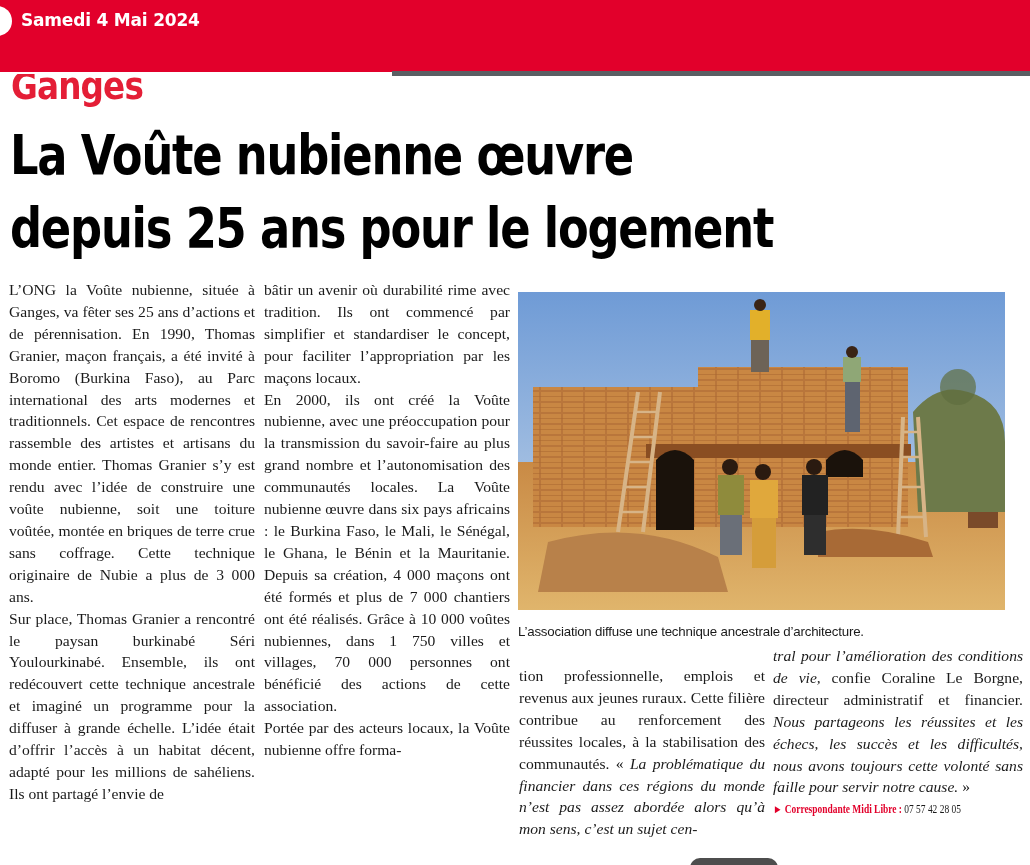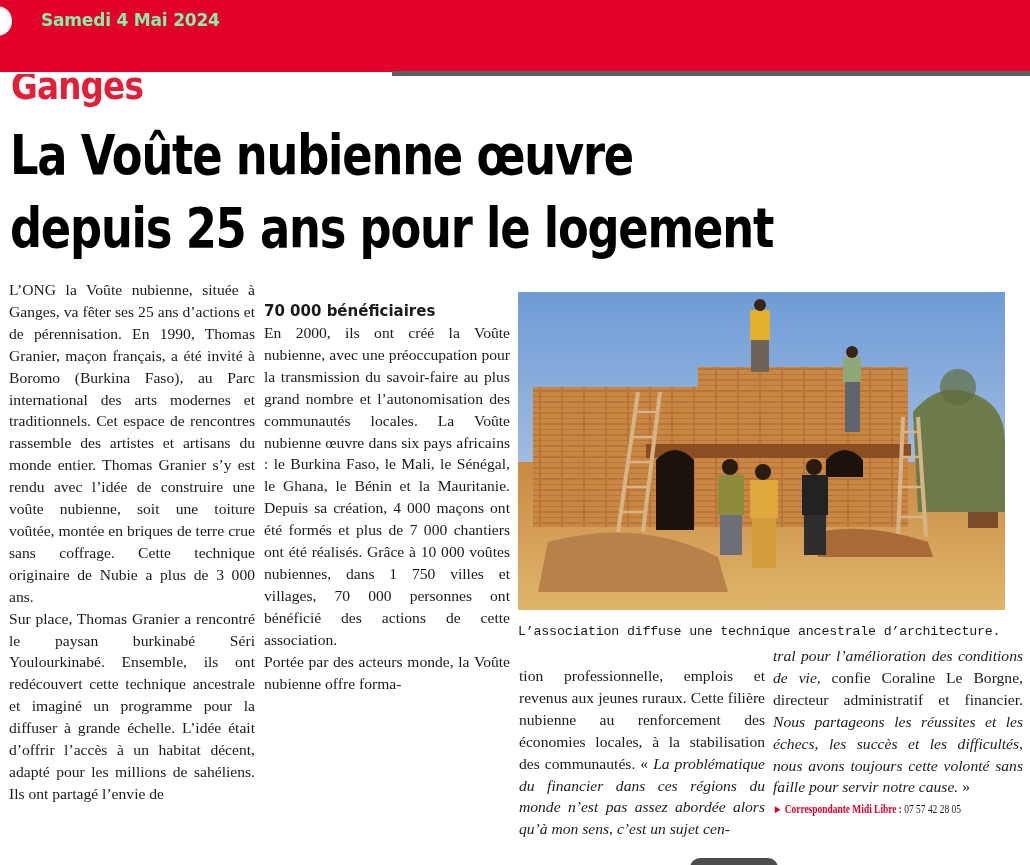--- a/index.html
+++ b/index.html
@@ -14,23 +14,23 @@
   }
   .topbar-underline {
     position:absolute; left:392px; top:71px; width:638px; height:5px;
     background:#5a5f63;
   }
   .topbar-dot {
     position:absolute; left:-16px; top:6px; width:28px; height:30px;
     border-radius:50%; background:#ffffff;
   }
   .topbar-date {
-    position:absolute; left:41px; top:10px;
+    position:absolute; left:21px; top:10px;
     font-family:"DejaVu Sans", sans-serif; font-weight:bold; font-size:17px;
-    color:#86efac; letter-spacing:-0.2px;text-align:center;
+    color:#ffffff; letter-spacing:-0.2px;text-align:center;
   }
   .kicker {
     position:absolute; left:11px; top:62px;
     font-family:"DejaVu Sans", sans-serif; font-weight:bold; font-size:38px;
     color:#e41e36; line-height:48px; letter-spacing:-1px;
     transform:scaleX(0.86); transform-origin:left top;
     clip-path: inset(12px 0 0 0);
   }
   .headline {
     position:absolute; left:10px; top:118px; width:1200px;
@@ -51,21 +51,21 @@
   .subhead {
     font-family:"DejaVu Sans", sans-serif; font-weight:bold; font-size:15px;
     color:#1a1a1a; margin-top:21px !important; line-height:22px;
   }
   .photo {
     position:absolute; left:518px; top:292px; width:487px; height:318px;
     overflow:hidden;
   }
   .caption {
     position:absolute; left:518px; top:624px;
-    font-family:Liberation Mono, monospace; font-size:13.3px; color:#1a1a1a;
+    font-family:Liberation Sans, sans-serif; font-size:13.3px; color:#1a1a1a;
     letter-spacing:-0.2px;
   }
   .credit {
     font-family:"Liberation Serif", serif; font-size:11.5px; font-weight:bold;
     color:#e2002b; margin-top:2px !important; line-height:18px;
     transform:scaleX(0.82); transform-origin:left top; white-space:nowrap;
   }
   .credit .tel { color:#1a1a1a; font-weight:normal; }
   .bottom-tab {
     position:absolute; left:690px; top:858px; width:88px; height:14px;
@@ -88,23 +88,23 @@
   <div>La Voûte nubienne œuvre</div>
   <div>depuis 25 ans pour le logement</div>
 </div>
 
 <div class="col col-1">
   <p>L’ONG la Voûte nubienne, située à Ganges, va fêter ses 25 ans d’actions et de pérennisation. En 1990, Thomas Granier, maçon français, a été invité à Boromo (Burkina Faso), au Parc international des arts modernes et traditionnels. Cet espace de rencontres rassemble des artistes et artisans du monde entier. Thomas Granier s’y est rendu avec l’idée de construire une voûte nubienne, soit une toiture voûtée, montée en briques de terre crue sans coffrage. Cette technique originaire de Nubie a plus de 3 000 ans.</p>
   <p>Sur place, Thomas Granier a rencontré le paysan burkinabé Séri Youlourkinabé. Ensemble, ils ont redécouvert cette technique ancestrale et imaginé un programme pour la diffuser à grande échelle. L’idée était d’offrir l’accès à un habitat décent, adapté pour les millions de sahéliens. Ils ont partagé l’envie de</p>
 </div>
 
 <div class="col col-2">
-  <p class="subhead">70 000 bénéficiaires</p>
+  <p>bâtir un avenir où durabilité rime avec tradition. Ils ont commencé par simplifier et standardiser le concept, pour faciliter l’appropriation par les maçons locaux.</p>
   <p>En 2000, ils ont créé la Voûte nubienne, avec une préoccupation pour la transmission du savoir-faire au plus grand nombre et l’autonomisation des communautés locales. La Voûte nubienne œuvre dans six pays africains : le Burkina Faso, le Mali, le Sénégal, le Ghana, le Bénin et la Mauritanie. Depuis sa création, 4 000 maçons ont été formés et plus de 7 000 chantiers ont été réalisés. Grâce à 10 000 voûtes nubiennes, dans 1 750 villes et villages, 70 000 personnes ont bénéficié des actions de cette association.</p>
-  <p>Portée par des acteurs monde, la Voûte nubienne offre forma-</p>
+  <p>Portée par des acteurs locaux, la Voûte nubienne offre forma-</p>
 </div>
 
 <div class="photo" title="Construction d’une voûte nubienne en briques de terre crue, ouvriers sur le mur et au sol">
   <svg width="487" height="318" viewBox="0 0 487 318">
     <defs>
       <linearGradient id="sky" x1="0" y1="0" x2="0" y2="1">
         <stop offset="0" stop-color="#6f9bd6"></stop>
         <stop offset="1" stop-color="#c9d9ea"></stop>
       </linearGradient>
       <linearGradient id="ground" x1="0" y1="0" x2="0" y2="1">
@@ -160,21 +160,21 @@
     <circle cx="296" cy="175" r="8" fill="#2a1a10"></circle>
     <rect x="284" y="183" width="26" height="40" fill="#222"></rect>
     <rect x="286" y="223" width="22" height="40" fill="#2e2e2e"></rect>
     <rect x="450" y="220" width="30" height="16" fill="#7a4a2a"></rect>
   </svg>
 </div>
 
 <div class="caption">L’association diffuse une technique ancestrale d’architecture.</div>
 
 <div class="col col-3">
-  <p><span>tion professionnelle, emplois et revenus aux jeunes ruraux. Cette filière nubienne au renforcement des économies locales, à la stabilisation des communautés. « </span><em>La problématique du financier dans ces régions du monde n’est pas assez abordée alors qu’à mon sens, c’est un sujet cen-</em></p>
+  <p><span>tion professionnelle, emplois et revenus aux jeunes ruraux. Cette filière contribue au renforcement des réussites locales, à la stabilisation des communautés. « </span><em>La problématique du financier dans ces régions du monde n’est pas assez abordée alors qu’à mon sens, c’est un sujet cen-</em></p>
 </div>
 
 <div class="col col-4">
   <p><em>tral pour l’amélioration des conditions de vie,</em><span> confie Coraline Le Borgne, directeur administratif et financier. </span><em>Nous partageons les réussites et les échecs, les succès et les difficultés, nous avons toujours cette volonté sans faille pour servir notre cause.</em><span> »</span></p>
   <p class="credit">
     <span>►</span>
     <span>Correspondante Midi Libre :</span><span class="tel"> 07 57 42 28 05</span>
   </p>
 </div>
 

